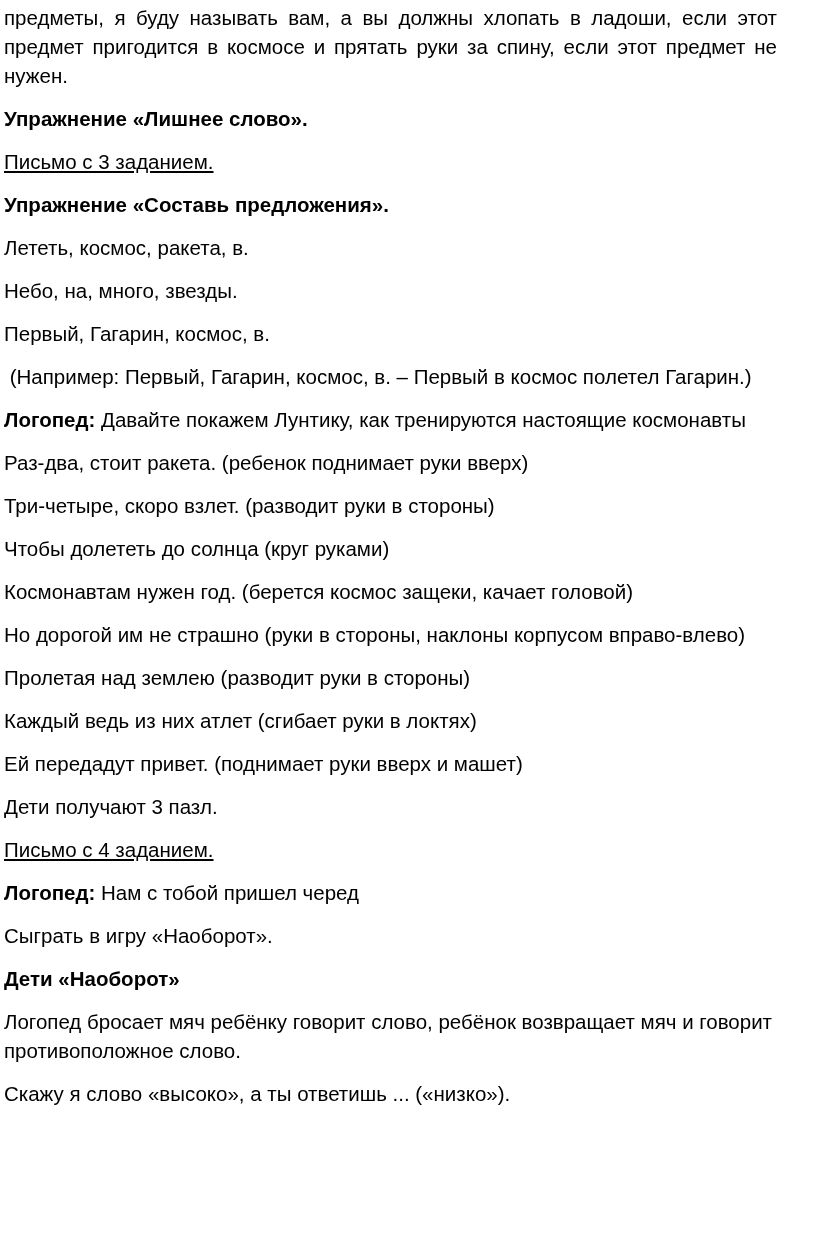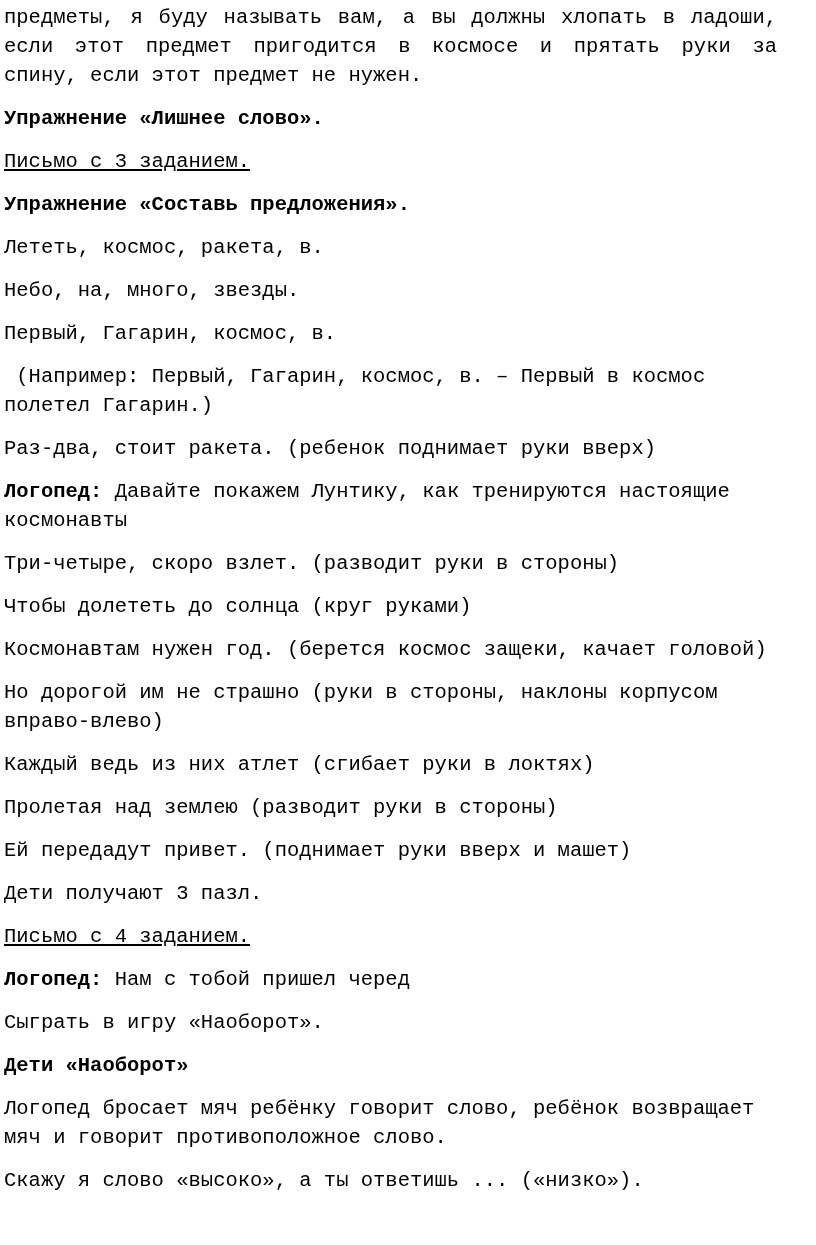--- a/index.html
+++ b/index.html
@@ -8,21 +8,21 @@
     background: #ffffff;
   }
   body {
     width: 816px;
   }
   .document {
     width: 780px;
     min-height: 1245px;
     box-sizing: border-box;
     padding: 3px 3px 20px 4px;
-    font-family: Liberation Mono, monospace;
+    font-family: Liberation Sans, sans-serif;
     font-size: 20.5px;
     line-height: 29px;
     color: #000000;
     overflow: hidden;
   }
   .paragraph {
     margin: 0 0 14px 0;
     white-space: pre-wrap;
   }
   .paragraph.justify {
@@ -40,28 +40,28 @@
 
 <div class="document">
     <p class="paragraph justify"><span class="">предметы, я буду называть вам, а вы должны хлопать в ладоши, если этот предмет пригодится в космосе и прятать руки за спину, если этот предмет не нужен.</span></p>
     <p class="paragraph"><span class="run-bold ">Упражнение «Лишнее слово».</span></p>
     <p class="paragraph"><span class="run-underline">Письмо с 3 заданием.</span></p>
     <p class="paragraph"><span class="run-bold ">Упражнение «Составь предложения».</span></p>
     <p class="paragraph"><span class="">Лететь, космос, ракета, в.</span></p>
     <p class="paragraph"><span class="">Небо, на, много, звезды.</span></p>
     <p class="paragraph"><span class="">Первый, Гагарин, космос, в.</span></p>
     <p class="paragraph"><span class=""> (Например: Первый, Гагарин, космос, в. – Первый в космос полетел Гагарин.)</span></p>
+    <p class="paragraph"><span class="run-bold ">Логопед:</span><span class=""> Давайте покажем Лунтику, как тренируются настоящие космонавты</span></p>
     <p class="paragraph"><span class="">Раз-два, стоит ракета. (ребенок поднимает руки вверх)</span></p>
-    <p class="paragraph"><span class="run-bold ">Логопед:</span><span class=""> Давайте покажем Лунтику, как тренируются настоящие космонавты</span></p>
     <p class="paragraph"><span class="">Три-четыре, скоро взлет. (разводит руки в стороны)</span></p>
     <p class="paragraph"><span class="">Чтобы долететь до солнца (круг руками)</span></p>
     <p class="paragraph"><span class="">Космонавтам нужен год. (берется космос защеки, качает головой)</span></p>
     <p class="paragraph"><span class="">Но дорогой им не страшно (руки в стороны, наклоны корпусом вправо-влево)</span></p>
+    <p class="paragraph"><span class="">Пролетая над землею (разводит руки в стороны)</span></p>
     <p class="paragraph"><span class="">Каждый ведь из них атлет (сгибает руки в локтях)</span></p>
-    <p class="paragraph"><span class="">Пролетая над землею (разводит руки в стороны)</span></p>
     <p class="paragraph"><span class="">Ей передадут привет. (поднимает руки вверх и машет)</span></p>
     <p class="paragraph"><span class="">Дети получают 3 пазл.</span></p>
     <p class="paragraph"><span class="run-underline">Письмо с 4 заданием.</span></p>
     <p class="paragraph"><span class="run-bold ">Логопед:</span><span class=""> Нам с тобой пришел черед</span></p>
     <p class="paragraph"><span class="">Сыграть в игру «Наоборот».</span></p>
     <p class="paragraph"><span class="run-bold ">Дети «Наоборот»</span></p>
     <p class="paragraph"><span class="">Логопед бросает мяч ребёнку говорит слово, ребёнок возвращает мяч и говорит противоположное слово.</span></p>
     <p class="paragraph"><span class="">Скажу я слово «высоко», а ты ответишь ... («низко»).</span></p>
   </div>
 

